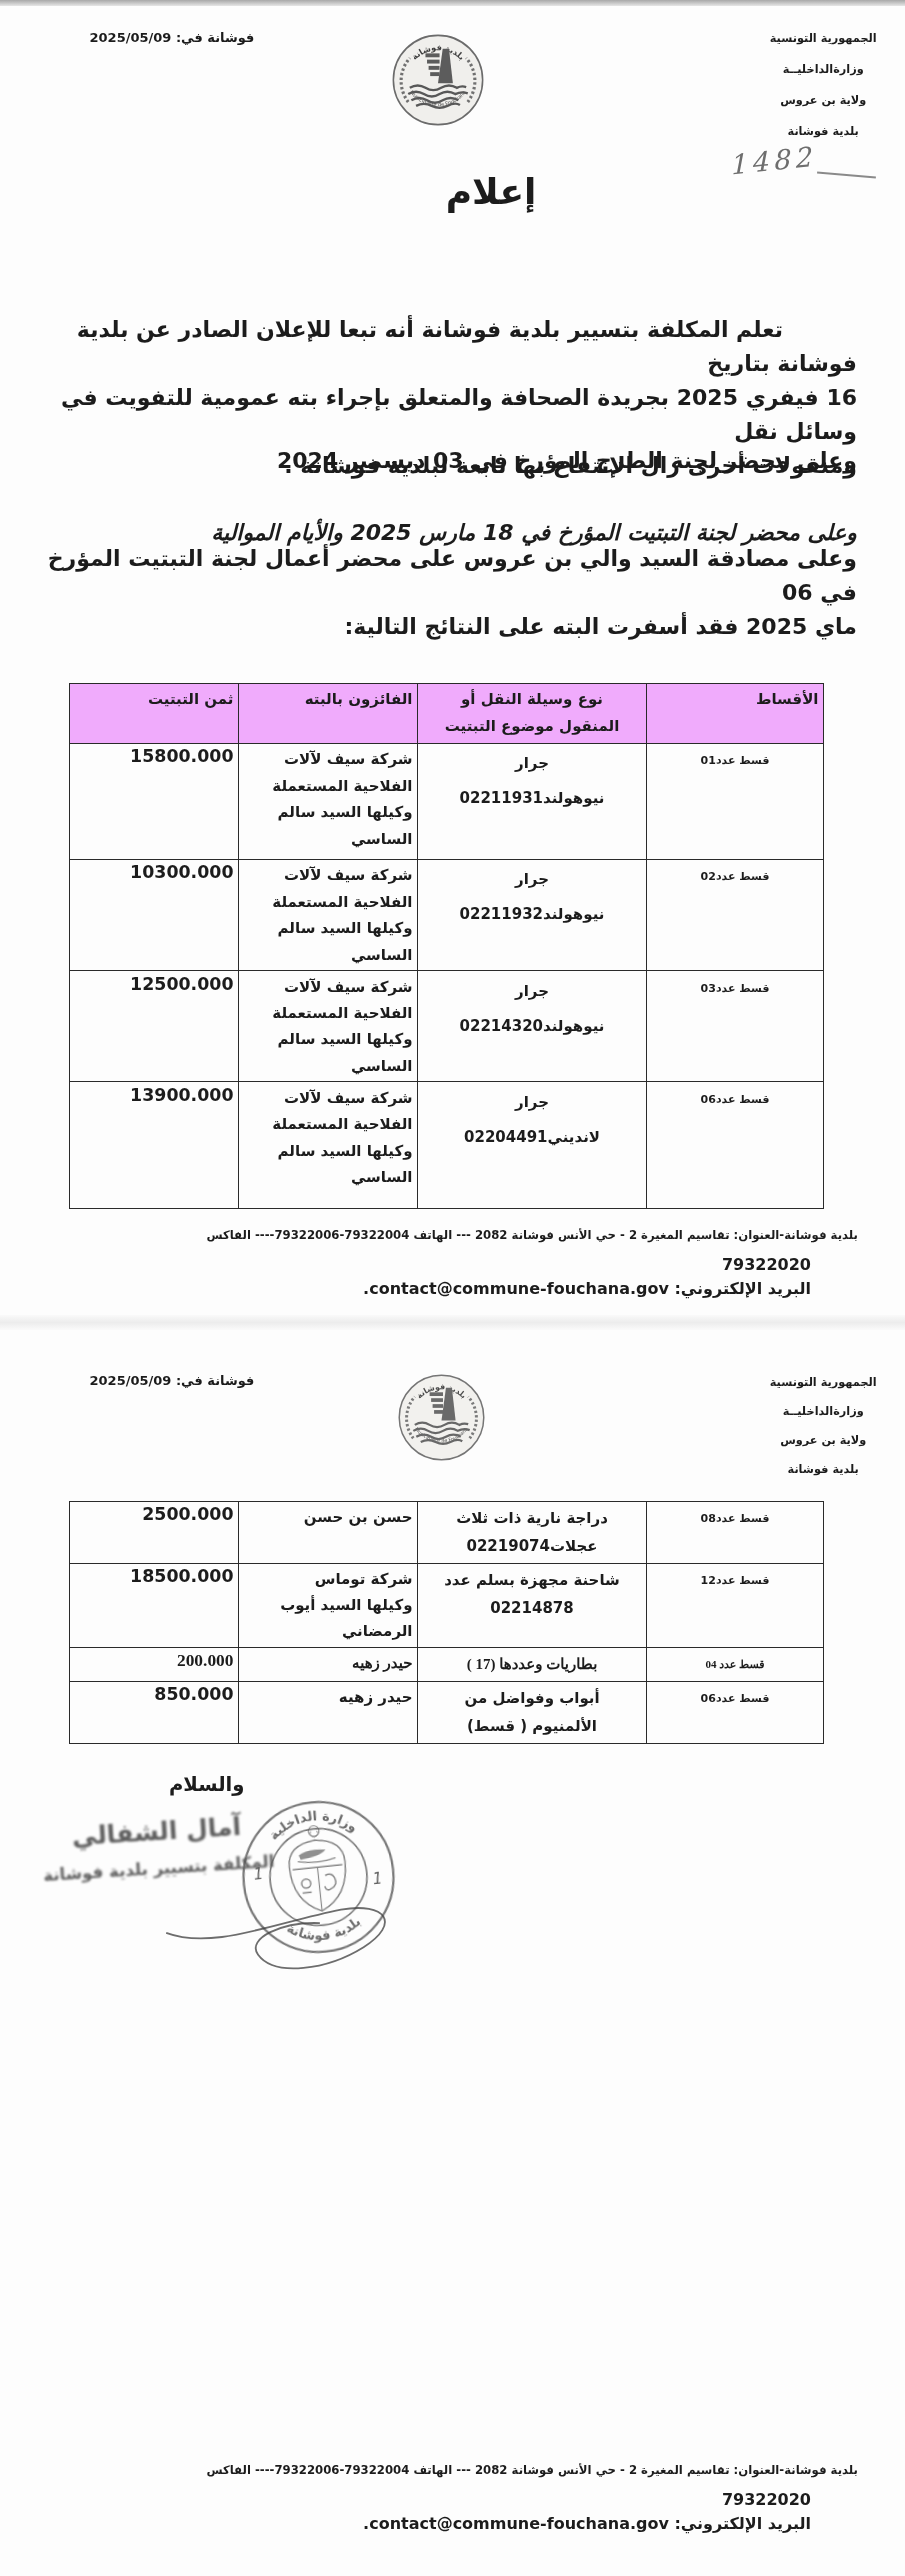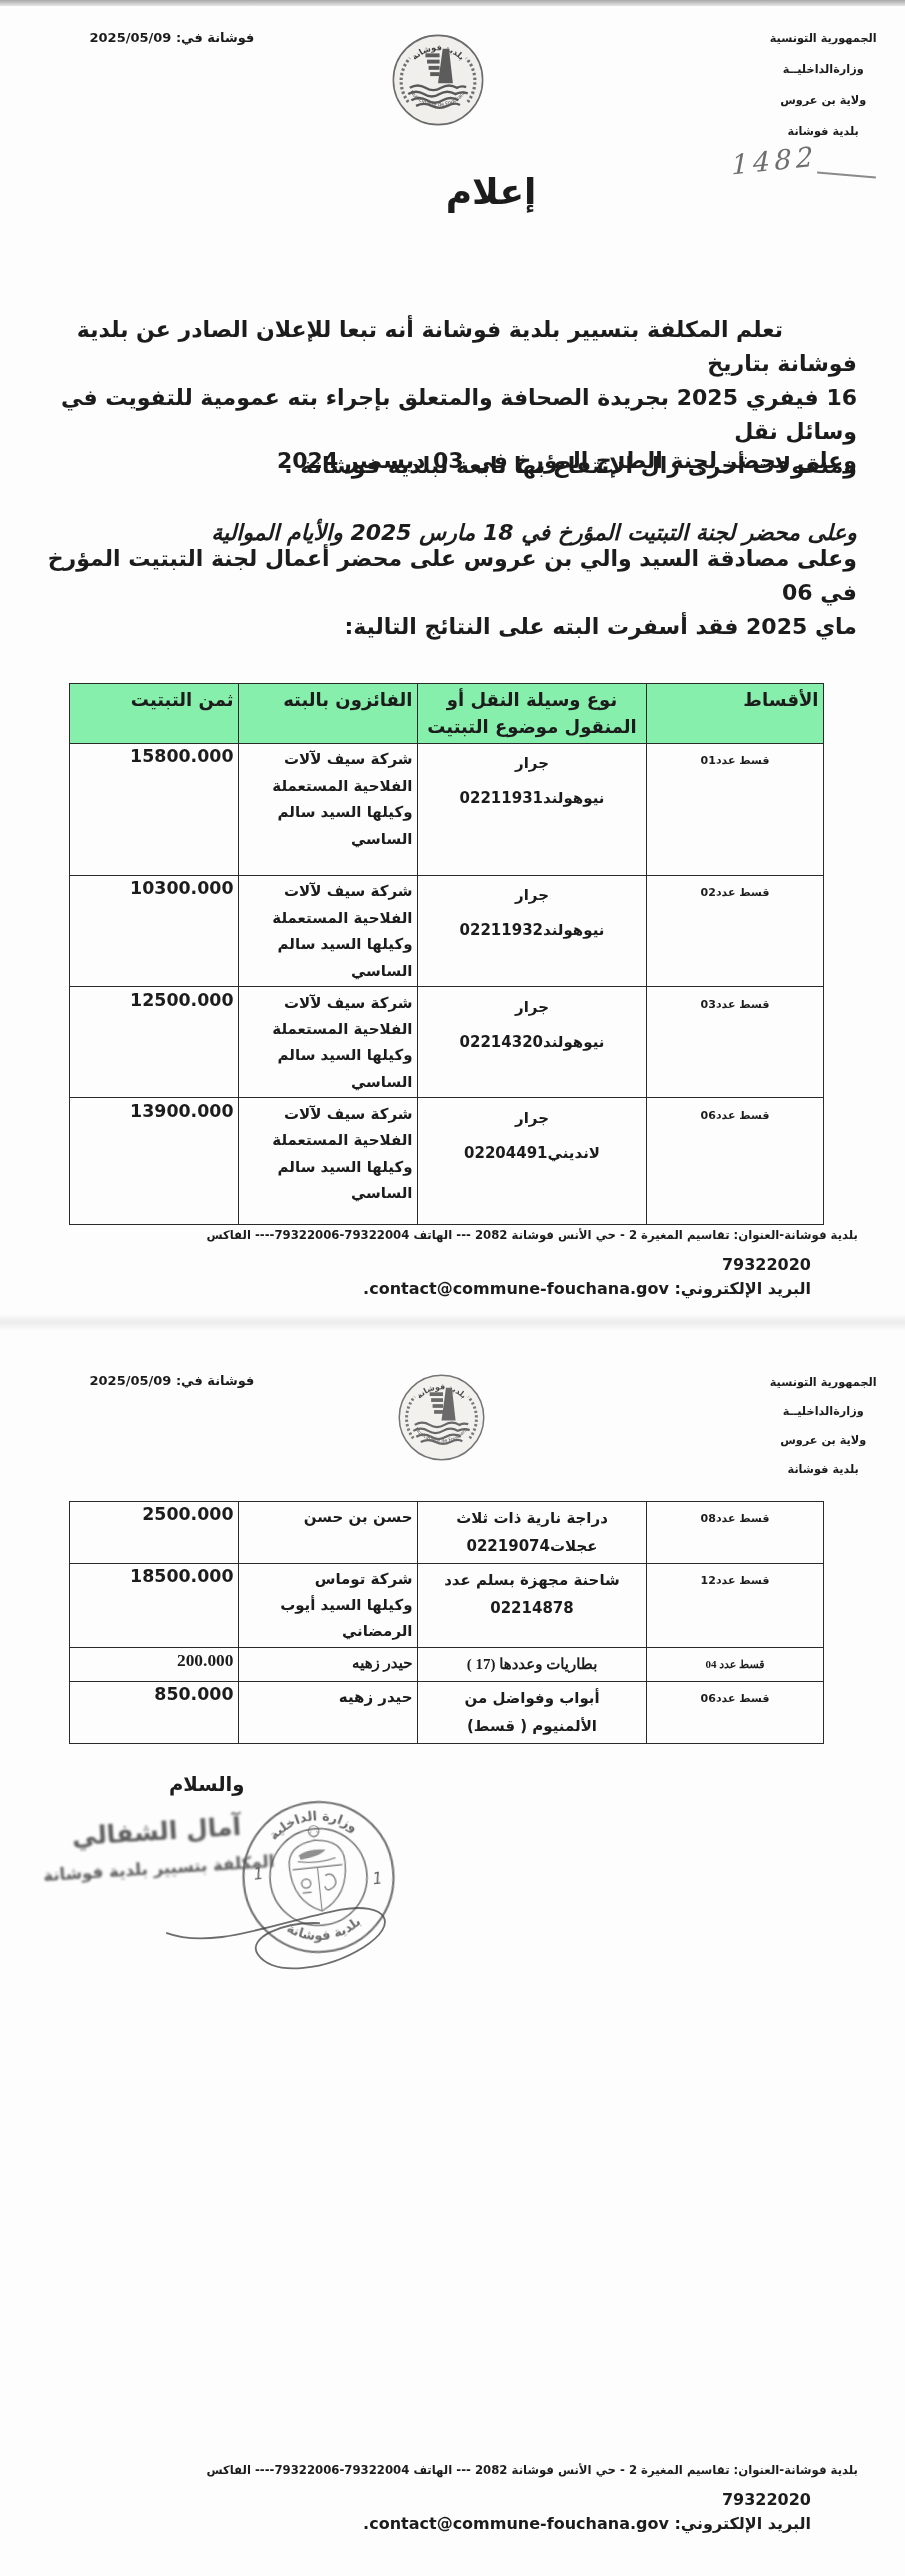--- a/index.html
+++ b/index.html
@@ -26,21 +26,21 @@
        font-size:36px;font-weight:bold;letter-spacing:0.8px;}
   
   .para{left:47px;width:810px;direction:rtl;text-align:right;font-weight:bold;
        font-size:22px;line-height:34px;white-space:pre-line;}
   .indent{text-indent:74px;}
   
   .btable{position:absolute;border-collapse:collapse;table-layout:fixed;
        font-weight:bold;font-size:15px;}
   .btable td,.btable th{border:1.5px solid #2a2a2a;vertical-align:top;
        padding:2.3px 4.5px;overflow:hidden;}
-  .btable th{background:#86efac;font-size:18px;line-height:27px;
+  .btable th{background:#f0abfc;font-size:15px;line-height:27px;
        white-space:pre-line;font-weight:bold;}
   .h-lot{direction:rtl;text-align:right;padding-right:7.5px;}
   .h-vehicle{direction:rtl;text-align:center;}
   .h-winner{direction:rtl;text-align:right;padding-right:10.6px;}
   .h-price{direction:rtl;text-align:right;padding-right:13.6px;}
   .c-lot{direction:rtl;text-align:center;padding-right:9px;font-size:11px;
        white-space:pre-line;line-height:29px;margin-top:45px;}
   .c-vehicle{direction:rtl;text-align:center;white-space:pre-line;}
   .t1 .c-vehicle{line-height:35px;}
   .t2 .c-vehicle{line-height:28px;}
@@ -133,21 +133,21 @@
         <col style="width:177px">
       </colgroup>
     <tbody>
         <tr style="height:60px;">
       <th class="h-price">ثمن التبتيت</th>
       <th class="h-winner">الفائزون بالبته</th>
       <th class="h-vehicle">نوع وسيلة النقل أو
 المنقول موضوع التبتيت</th>
       <th class="h-lot">الأقساط</th>
     </tr>
-    <tr style="height:132px;">
+    <tr style="height:116px;">
       <td class="c-price">15800.000</td>
       <td class="c-winner">شركة سيف لآلات
 الفلاحية المستعملة
 وكيلها السيد سالم
 الساسي</td>
       <td class="c-vehicle">جرار
 نيوهولند02211931</td>
       <td class="c-lot">قسط عدد01</td>
     </tr>
     <tr style="height:109px;">

